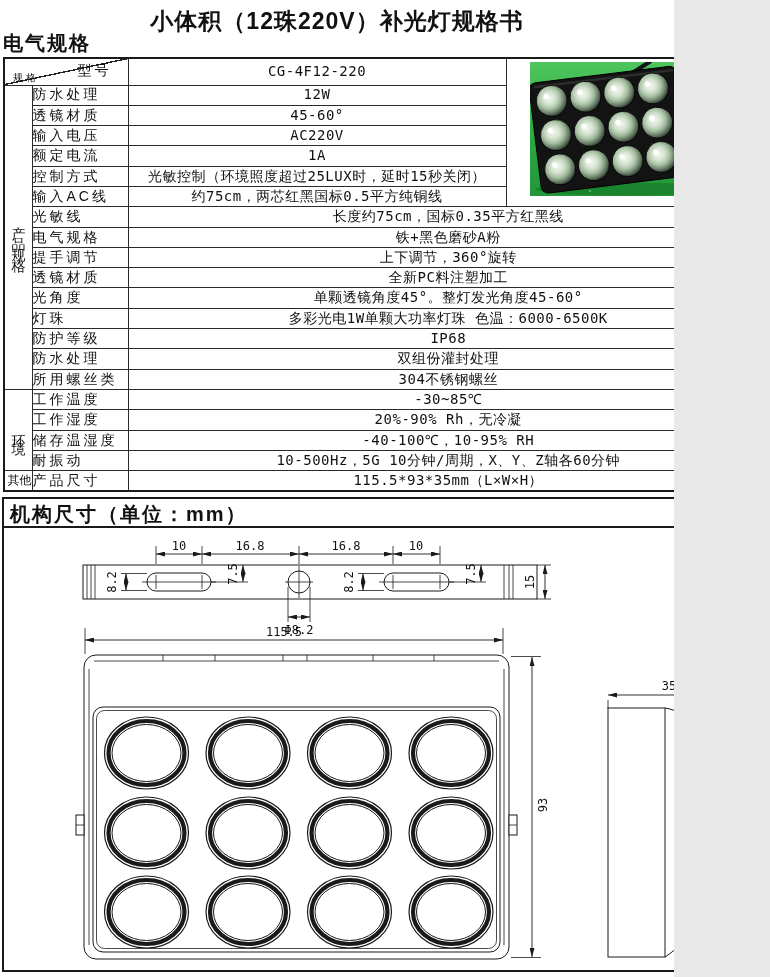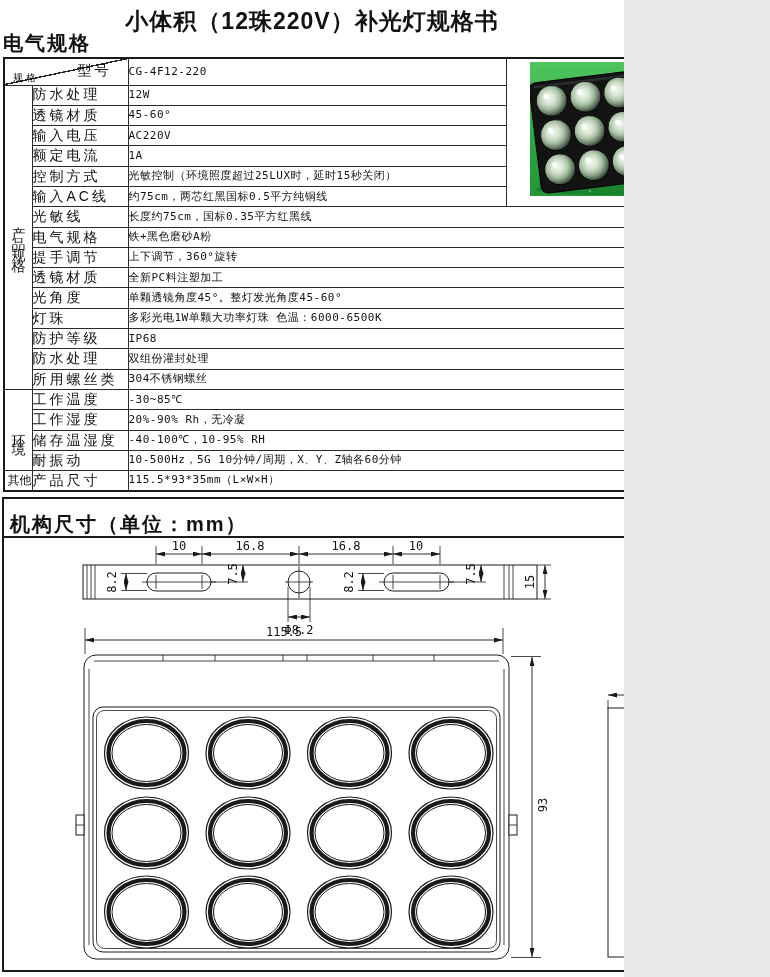--- a/index.html
+++ b/index.html
@@ -1,48 +1,48 @@
 <!DOCTYPE html>
 <html><head>
 <meta charset="utf-8">
 <style>
   html,body{margin:0;padding:0;background:#e8e8e8;}
-  #page{position:relative;width:624px;height:977px;background:#ffffff;
+  #page{position:relative;width:674px;height:977px;background:#ffffff;
         font-family:"Liberation Sans",sans-serif;color:#111;overflow:hidden;}
   
   #page-title{position:absolute;top:6px;left:0;right:0;text-align:center;
               font-size:23px;font-weight:bold;letter-spacing:1px;}
   #elec-title{position:absolute;left:3px;top:30px;font-size:20px;font-weight:bold;letter-spacing:2px;}
   
   #spec{position:absolute;left:3px;top:57px;width:765px;border-collapse:collapse;
         table-layout:fixed;border:2px solid #1a1a1a;}
   #spec td{border:1px solid #2a2a2a;padding:0;white-space:nowrap;overflow:visible;
            vertical-align:middle;line-height:1.1;}
   #spec tr.hr{height:27px;}
   #spec tr.dr{height:20.3px;}
   td.name{padding-left:7px;font-size:14px;letter-spacing:3px;}
-  td.val{padding-left:12px;font-size:11px;letter-spacing:0.5px;
-         font-family:"DejaVu Sans Mono","Liberation Sans",sans-serif;}
+  td.val{padding-left:12px;font-size:14px;letter-spacing:0.5px;
+         font-family:"DejaVu Sans Mono","Liberation Sans",sans-serif;text-align:center;}
   td.group{writing-mode:vertical-rl;text-orientation:upright;text-align:center;
            font-size:14px;padding:0 2px;}
   td.gp{letter-spacing:11px;}
   td.ge{letter-spacing:6px;}
   td.gother{font-size:12px;text-align:right;letter-spacing:0;padding:0;}
   td.diag{position:relative;
     background:linear-gradient(to bottom right,#fff calc(50% - 1.2px),
       #222 calc(50% - 1.2px),#222 calc(50% + 0.2px),#fff calc(50% + 0.2px));}
   .dt{position:absolute;top:4px;right:16px;font-size:14px;letter-spacing:3px;}
   .db{position:absolute;bottom:2px;left:8px;font-size:10px;letter-spacing:3px;}
   td.imgcell{background:#fff;}
   
   #photo{position:absolute;left:530px;top:62px;width:221px;height:134px;}
   
   #mech{position:absolute;left:2px;top:497px;width:762px;height:471px;border:2px solid #1a1a1a;}
   #mech-title{font-size:20px;font-weight:bold;letter-spacing:2px;
-              padding:12px 0 2px 6px;border-bottom:2px solid #1a1a1a;height:23px;}
+              padding:2px 0 2px 6px;border-bottom:2px solid #1a1a1a;height:23px;}
   #drawing{position:absolute;left:2px;top:497px;width:765px;height:475px;}
   
   .ln{stroke:#1a1a1a;stroke-width:1;fill:none;}
   .fw{stroke:#1a1a1a;stroke-width:1;fill:#fff;}
   .thin{stroke:#1a1a1a;stroke-width:0.8;fill:none;}
   .dim{stroke:#1a1a1a;stroke-width:0.9;fill:none;
        marker-start:url(#ar);marker-end:url(#ar);}
   text.d{font-family:"DejaVu Sans Mono",monospace;font-size:12px;fill:#111;}
   .e1{fill:none;stroke:#1a1a1a;stroke-width:1.2;}
   .e2{fill:none;stroke:#1a1a1a;stroke-width:4.2;}

